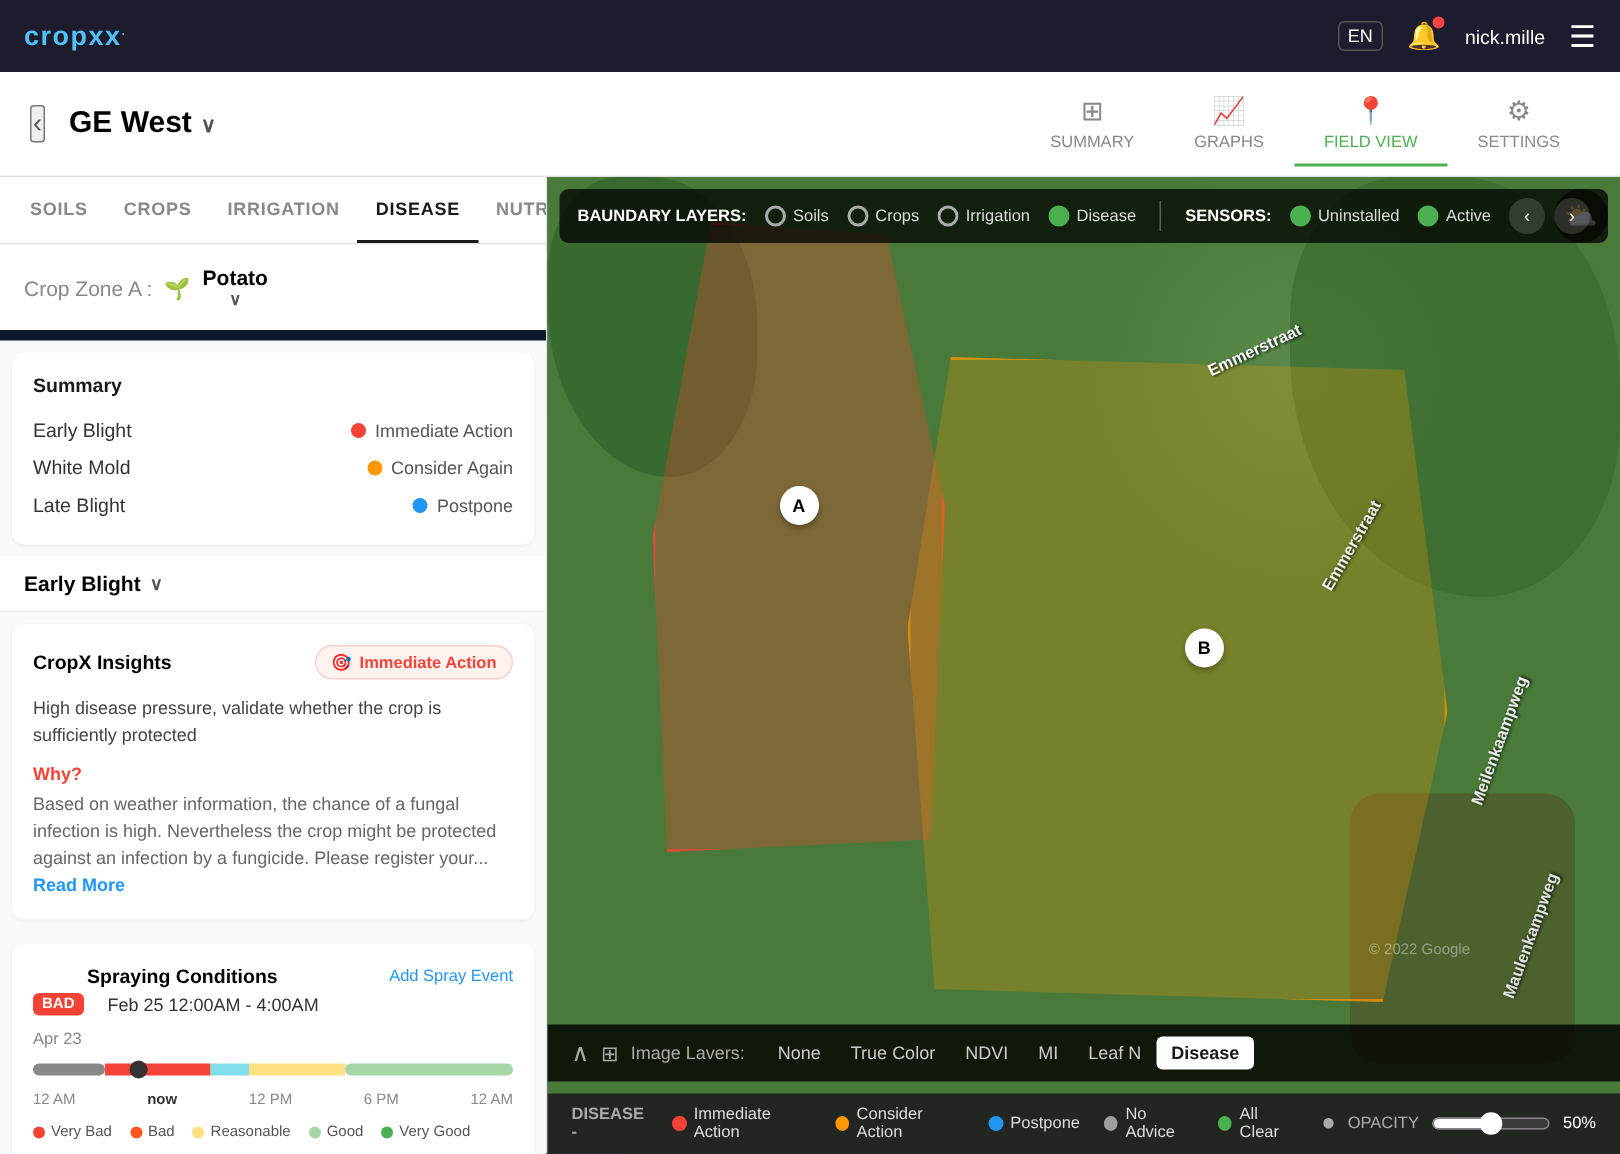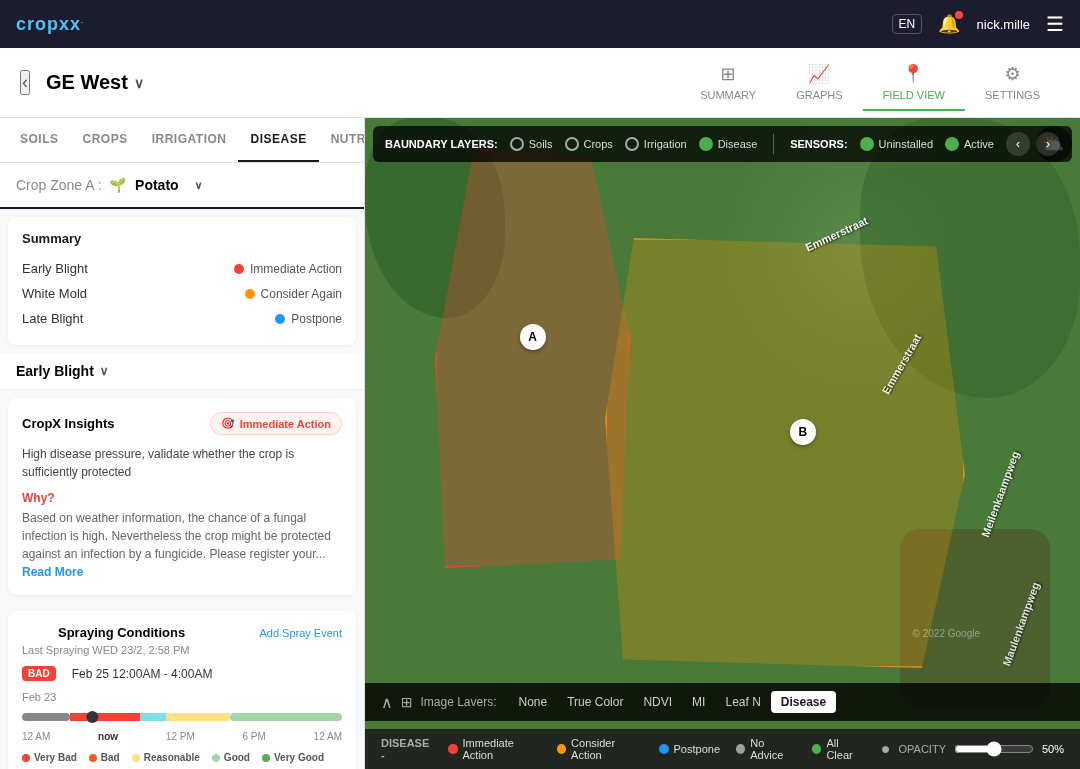--- a/index.html
+++ b/index.html
@@ -39,23 +39,23 @@
 
     
     .left-panel { width: 365px; min-width: 365px; background: #f8f9fa; border-right: 1px solid #e0e0e0; overflow-y: auto; display: flex; flex-direction: column; }
 
     
     .sub-nav { display: flex; background: #fff; border-bottom: 1px solid #e0e0e0; padding: 0 8px; }
     .sub-tab { padding: 14px 12px; font-size: 12px; font-weight: 600; color: #888; cursor: pointer; border-bottom: 2px solid transparent; text-transform: uppercase; letter-spacing: 0.5px; }
     .sub-tab.active { color: #1a1a1a; border-bottom-color: #1a1a1a; }
 
     
-    .crop-zone { padding: 14px 16px; background: #fff; border-bottom: 2px solid #0f172a; display: flex; align-items: center; gap: 8px; font-size: 14px; font-weight: 600; }
+    .crop-zone { padding: 14px 16px; background: #fff; border-bottom: 7px solid #0f172a; display: flex; align-items: center; gap: 8px; font-size: 14px; font-weight: 600; }
     .crop-zone-label { color: #888; font-weight: 400; }
-    .crop-select { display: flex; align-items: center; gap: 16px; cursor: pointer; font-weight: 600; }
+    .crop-select { display: flex; align-items: center; gap: 0; cursor: pointer; font-weight: 600; flex-direction: column; }
     .crop-chevron { font-size: 11px; color: #555; }
 
     
     .section { background: #fff; margin: 8px; border-radius: 8px; padding: 14px; box-shadow: 0 1px 3px rgba(0,0,0,0.06); }
     .section-title { font-size: 13px; font-weight: 700; margin-bottom: 10px; color: #1a1a1a; }
     .summary-row { display: flex; align-items: center; justify-content: space-between; padding: 5px 0; font-size: 13px; }
     .summary-disease { font-weight: 500; color: #333; }
     .summary-status { display: flex; align-items: center; gap: 6px; }
     .dot { width: 10px; height: 10px; border-radius: 50%; flex-shrink: 0; }
     .dot-red { background: #f44336; }
@@ -87,21 +87,21 @@
     .spray-time { font-size: 12px; color: #333; font-weight: 500; }
 
     
     .timeline-row { margin-top: 10px; }
     .timeline-date { font-size: 11px; color: #888; margin-bottom: 4px; }
 
     .timeline-wrapper { position: relative; margin-top: 6px; }
 
     
     .legend { display: flex; gap: 12px; flex-wrap: wrap; margin-top: 10px; }
-    .legend-item { display: flex; align-items: center; gap: 4px; font-size: 10px; color: #555; font-weight: bold; }
+    .legend-item { display: flex; align-items: center; gap: 4px; font-size: 10px; color: #555; }
     .legend-dot { width: 8px; height: 8px; border-radius: 50%; }
 
     
     .view-week { font-size: 12px; color: #2196F3; cursor: pointer; margin-top: 8px; display: flex; align-items: center; gap: 4px; }
 
     
     .map-area { flex: 1; position: relative; overflow: hidden; }
 
     
     .boundary-bar {
@@ -287,28 +287,27 @@
         <span>Based on weather information, the chance of a fungal infection is high. Nevertheless the crop might be protected against an infection by a fungicide. Please register your...</span>
         <span class="read-more">Read More</span>
       </div>
     </div>
 
     <div class="spraying-section">
       <div class="spraying-header">
         <span class="spraying-title">Spraying Conditions</span>
         <span class="add-event">Add Spray Event</span>
       </div>
-      <div class="last-spraying">Last Spraying WED 23/2, 2:58 PM</div>
       <div style="display:flex;align-items:center;gap:8px;margin-bottom:8px">
         <span class="bad-badge">BAD</span>
         <span class="spray-time">Feb 25 12:00AM - 4:00AM</span>
       </div>
 
       <div class="timeline-row">
-        <div class="timeline-date">Feb 23</div>
+        <div class="timeline-date">Apr 23</div>
         <div class="timeline-wrapper">
           <svg width="100%" height="16">
             <rect x="0" y="4" width="15%" height="8" rx="4" fill="#888"></rect>
             <rect x="15%" y="4" width="22%" height="8" rx="0" fill="#f44336"></rect>
             <rect x="37%" y="4" width="8%" height="8" rx="0" fill="#80DEEA"></rect>
             <rect x="45%" y="4" width="20%" height="8" rx="0" fill="#FFE082"></rect>
             <rect x="65%" y="4" width="35%" height="8" rx="4" fill="#a5d6a7"></rect>
             <circle cx="22%" cy="8" r="6" fill="#333"></circle>
           </svg>
         </div>

